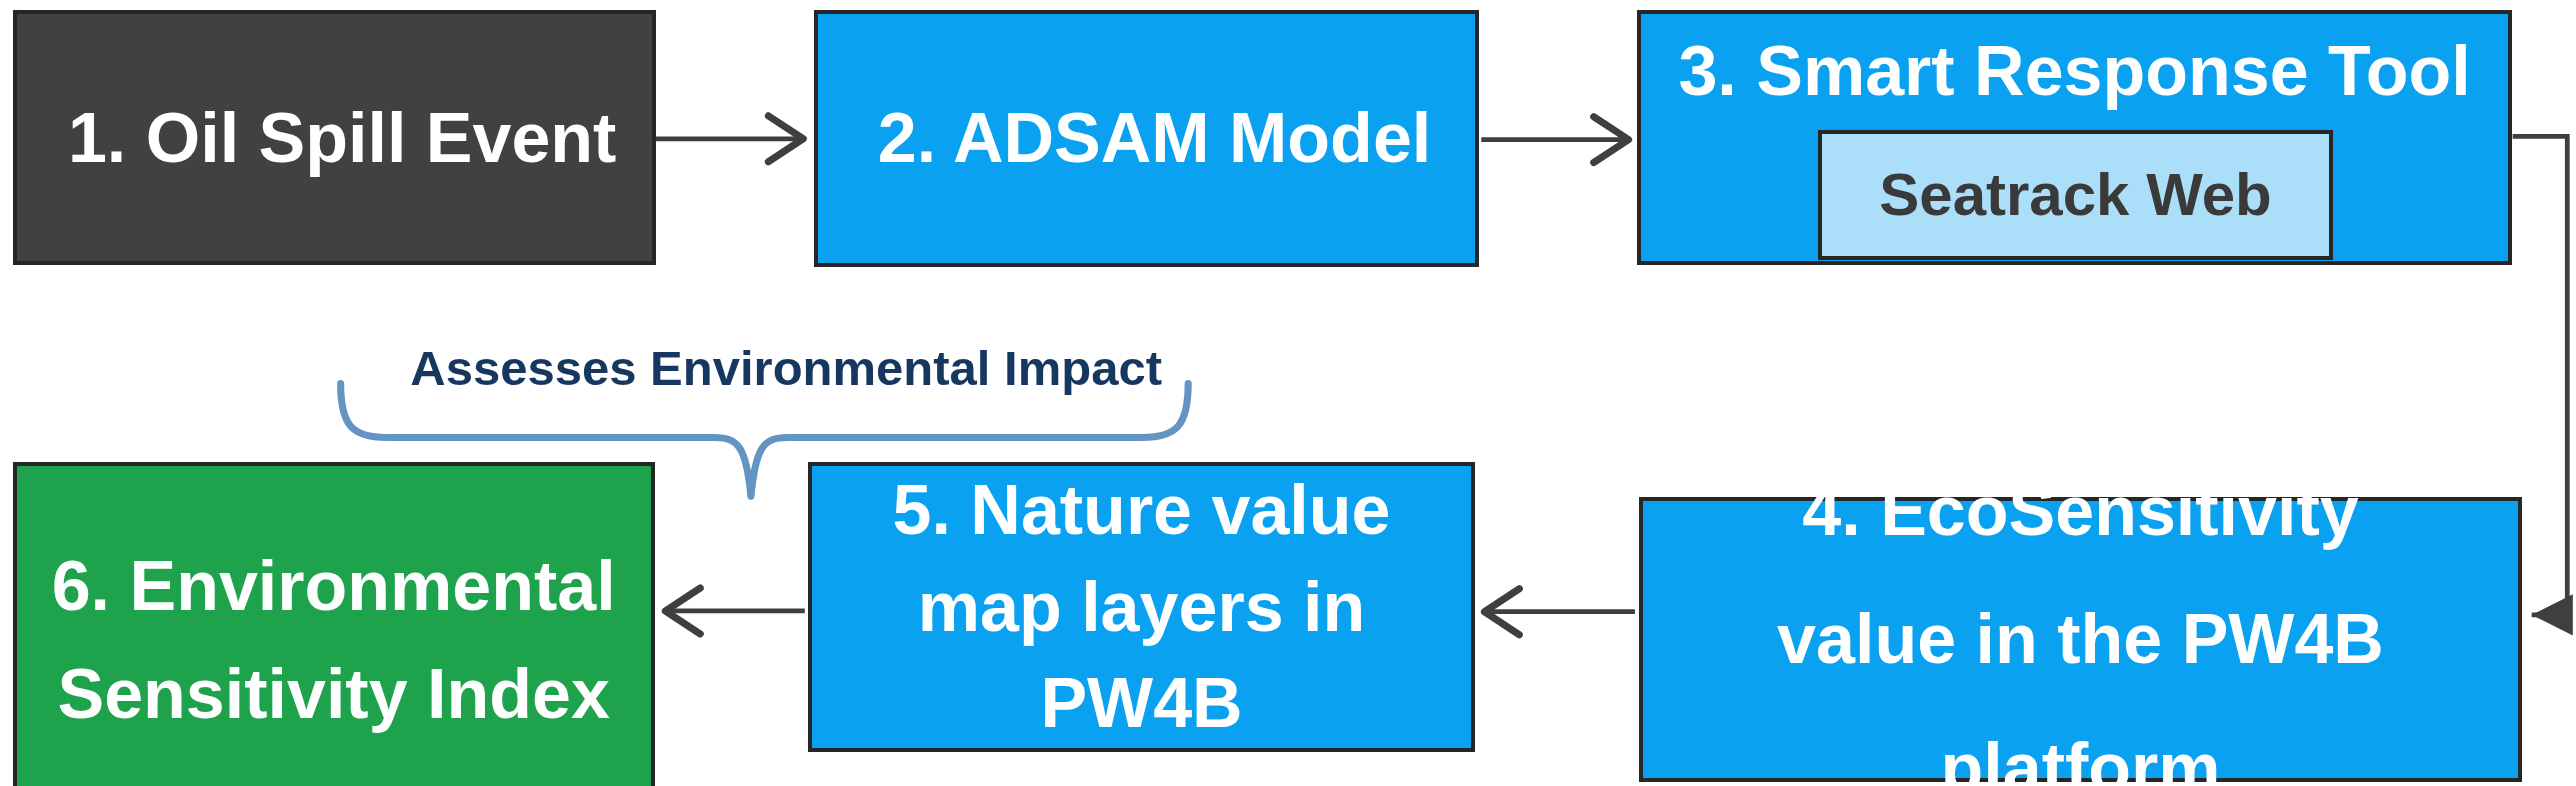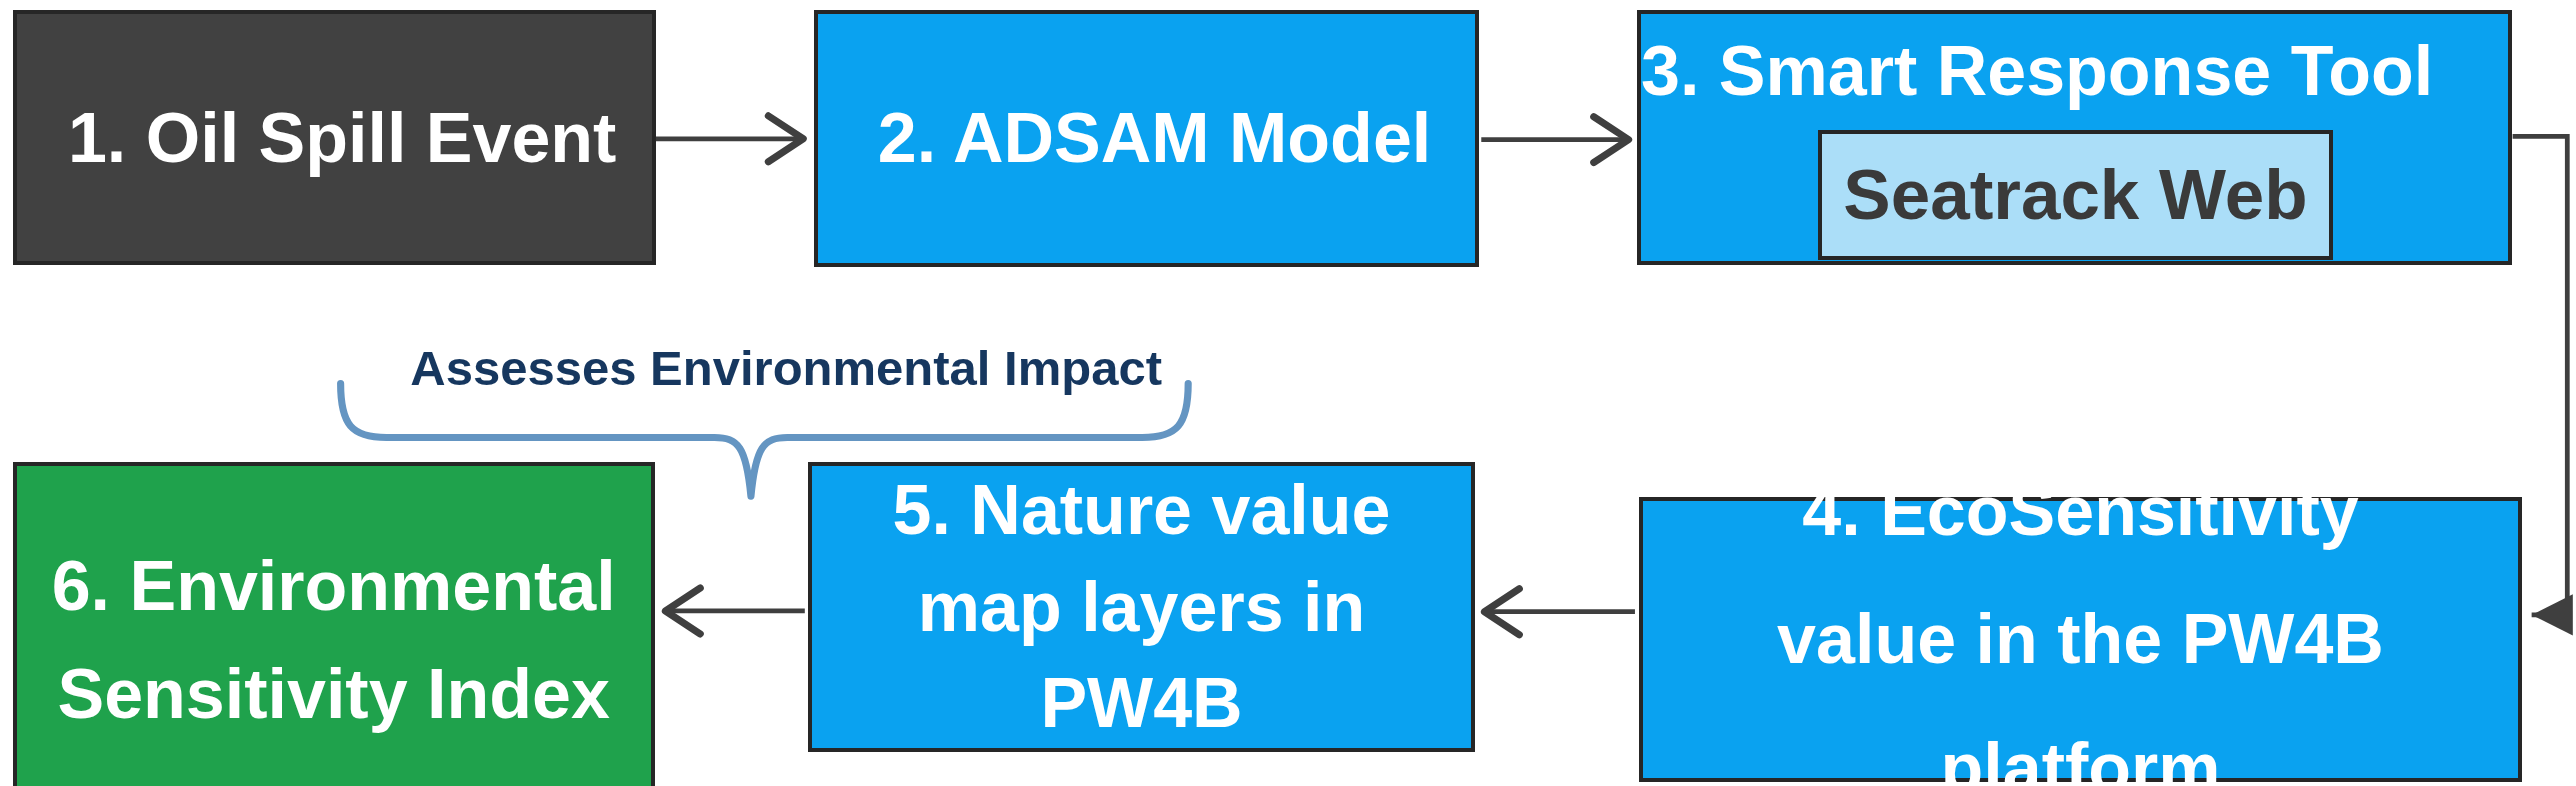--- a/index.html
+++ b/index.html
@@ -34,37 +34,37 @@
     font-size: 70px;
     line-height: 1.38;
     white-space: nowrap;
   }
   #box-1 { left: 12.7px;   top: 10.3px;  width: 643px;  height: 255px; background: #414141; }
   #box-2 { left: 814px; top: 9.5px;  width: 665px;  height: 257px; background: #0aa2f0; }
   #box-3 { left: 1637px; top: 9.5px;  width: 875px; height: 255px; background: #0aa2f0; display: block; }
   #box-3 .box3-title {
     position: absolute;
     left: 0; right: 0; top: 17.4px;
-    text-align: left;
+    text-align: center;
     font-size: 70px;
     font-weight: bold;
     color: #ffffff;
     white-space: nowrap;
   }
   #seatrack-box {
     position: absolute;
     left: 177px; top: 116px;
     width: 515px; height: 130px;
     box-sizing: border-box;
     background: #abdef8;
     border: 4px solid #262626;
     display: flex;
     align-items: center;
     justify-content: center;
-    font-size: 71px;
+    font-size: 60px;
     font-weight: bold;
     color: #3a3a3a;
     white-space: nowrap;
   }
   #box-4 { left: 1639px; top: 497px; width: 883px; height: 285px; background: #0aa2f0; gap: 36px; }
   #box-4 .box-line { line-height: 1.32; }
   #box-5 { left: 808px; top: 462px; width: 667px;  height: 290px; background: #0aa2f0; }
   #box-6 { left: 12.7px;   top: 462px; width: 642px;  height: 356px; background: #1fa24c; }
   #box-6 .box-line { line-height: 1.55; }
   #annotation-text {

